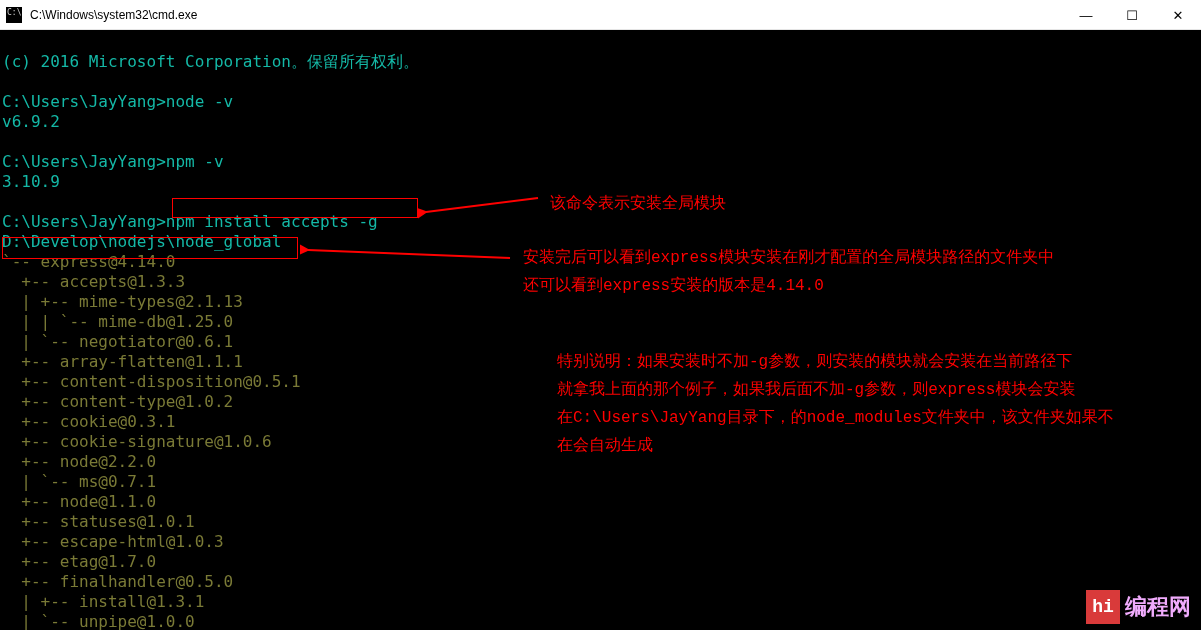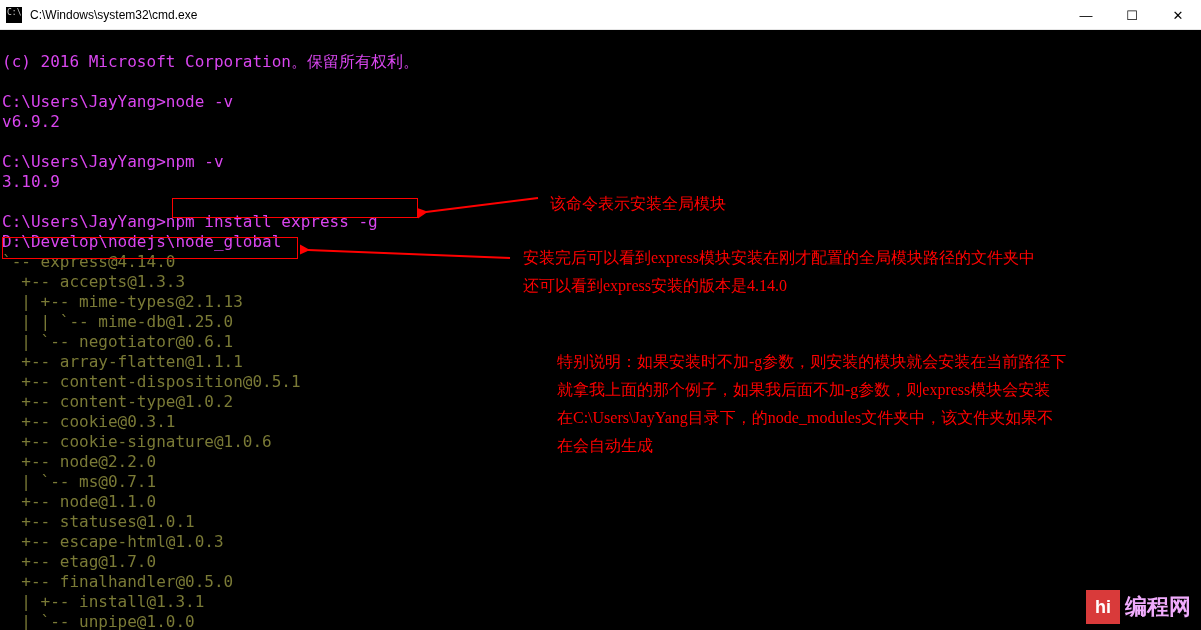--- a/index.html
+++ b/index.html
@@ -57,35 +57,35 @@
     background: #000;
     color: #c0c0c0;
     font-family: "NSimSun", "SimSun", "Consolas", monospace;
     font-size: 16px;
     line-height: 20px;
     white-space: pre;
     padding: 2px 0 0 2px;
     height: 600px;
     position: relative;
   }
-  .gray { color: #d946ef; }
+  .gray { color: #14b8a6; }
   .yellow { color: #7a7a36; text-align: right; }
   .line { white-space: pre; }
   .highlight-box {
     position: absolute;
     border: 1px solid #ff0000;
     pointer-events: none;
   }
   .box1 { top: 168px; left: 172px; width: 246px; height: 20px; }
   .box2 { top: 207px; left: 2px; width: 296px; height: 22px; }
   .annotation {
     position: absolute;
     color: #ff0000;
     font-size: 16px;
-    font-family: Liberation Serif, serif;
+    font-family: Liberation Mono, monospace;
     line-height: 28px;
     white-space: normal;
   }
   .arrow {
     position: absolute;
     pointer-events: none;
   }
   .watermark {
     position: absolute;
     right: 10px;
@@ -93,21 +93,21 @@
     display: flex;
     align-items: center;
     gap: 5px;
   }
   .wm-icon {
     width: 34px;
     height: 34px;
     background: #d93a3a;
     color: #fff;
     font-weight: bold;
-    font-family: Liberation Sans, sans-serif;
+    font-family: Liberation Mono, monospace;
     display: flex;
     align-items: center;
     justify-content: center;
     font-size: 18px;
   }
   .wm-text {
     color: #f0abfc;
     font-size: 22px;
     font-weight: bold;
   }
@@ -127,21 +127,21 @@
 
 <div class="terminal">
 <span class="line gray">(c) 2016 Microsoft Corporation。保留所有权利。</span>
 <span class="line"> </span>
 <span class="line"><span class="gray">C:\Users\JayYang&gt;</span><span class="gray">node -v</span></span>
 <span class="line gray">v6.9.2</span>
 <span class="line"> </span>
 <span class="line"><span class="gray">C:\Users\JayYang&gt;</span><span class="gray">npm -v</span></span>
 <span class="line gray">3.10.9</span>
 <span class="line"> </span>
-<span class="line"><span class="gray">C:\Users\JayYang&gt;</span><span class="gray">npm install express -g</span></span>
+<span class="line"><span class="gray">C:\Users\JayYang&gt;</span><span class="gray">npm install accepts -g</span></span>
 <span class="line gray">D:\Develop\nodejs\node_global</span>
 <span class="line yellow">`-- express@4.14.0</span>
 <span class="line yellow">  +-- accepts@1.3.3</span>
 <span class="line yellow">  | +-- mime-types@2.1.13</span>
 <span class="line yellow">  | | `-- mime-db@1.25.0</span>
 <span class="line yellow">  | `-- negotiator@0.6.1</span>
 <span class="line yellow">  +-- array-flatten@1.1.1</span>
 <span class="line yellow">  +-- content-disposition@0.5.1</span>
 <span class="line yellow">  +-- content-type@1.0.2</span>
 <span class="line yellow">  +-- cookie@0.3.1</span>

